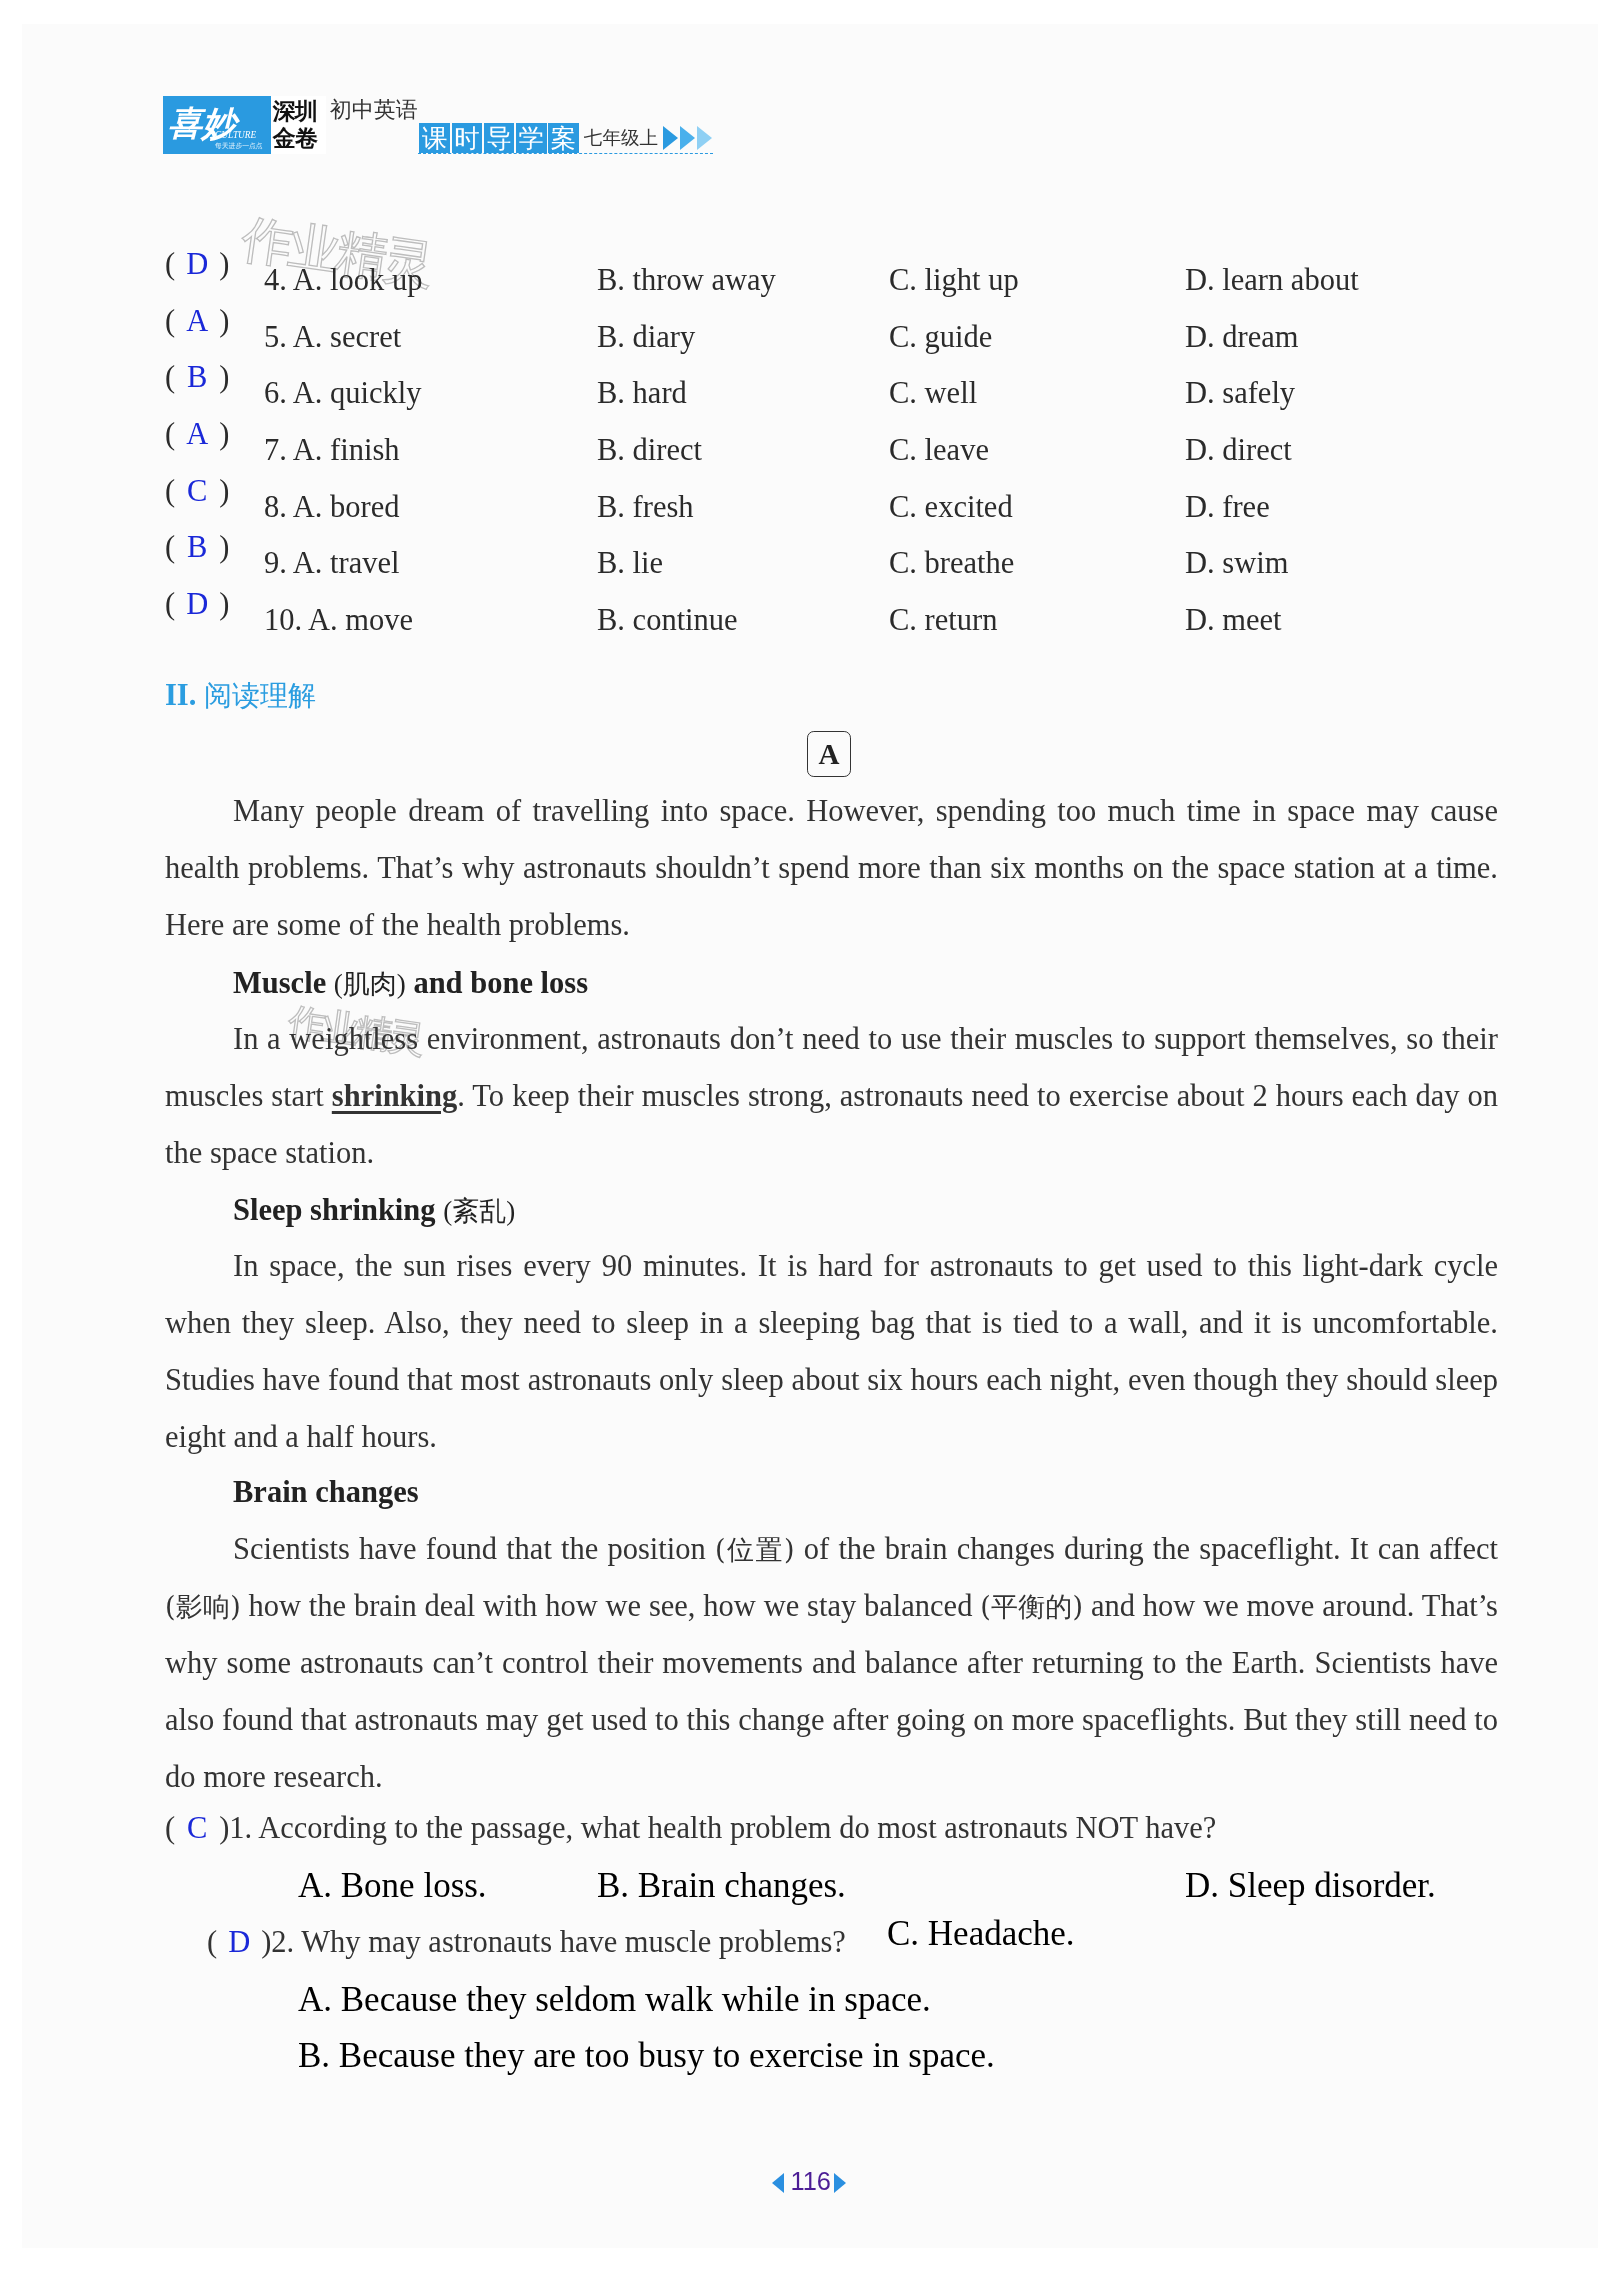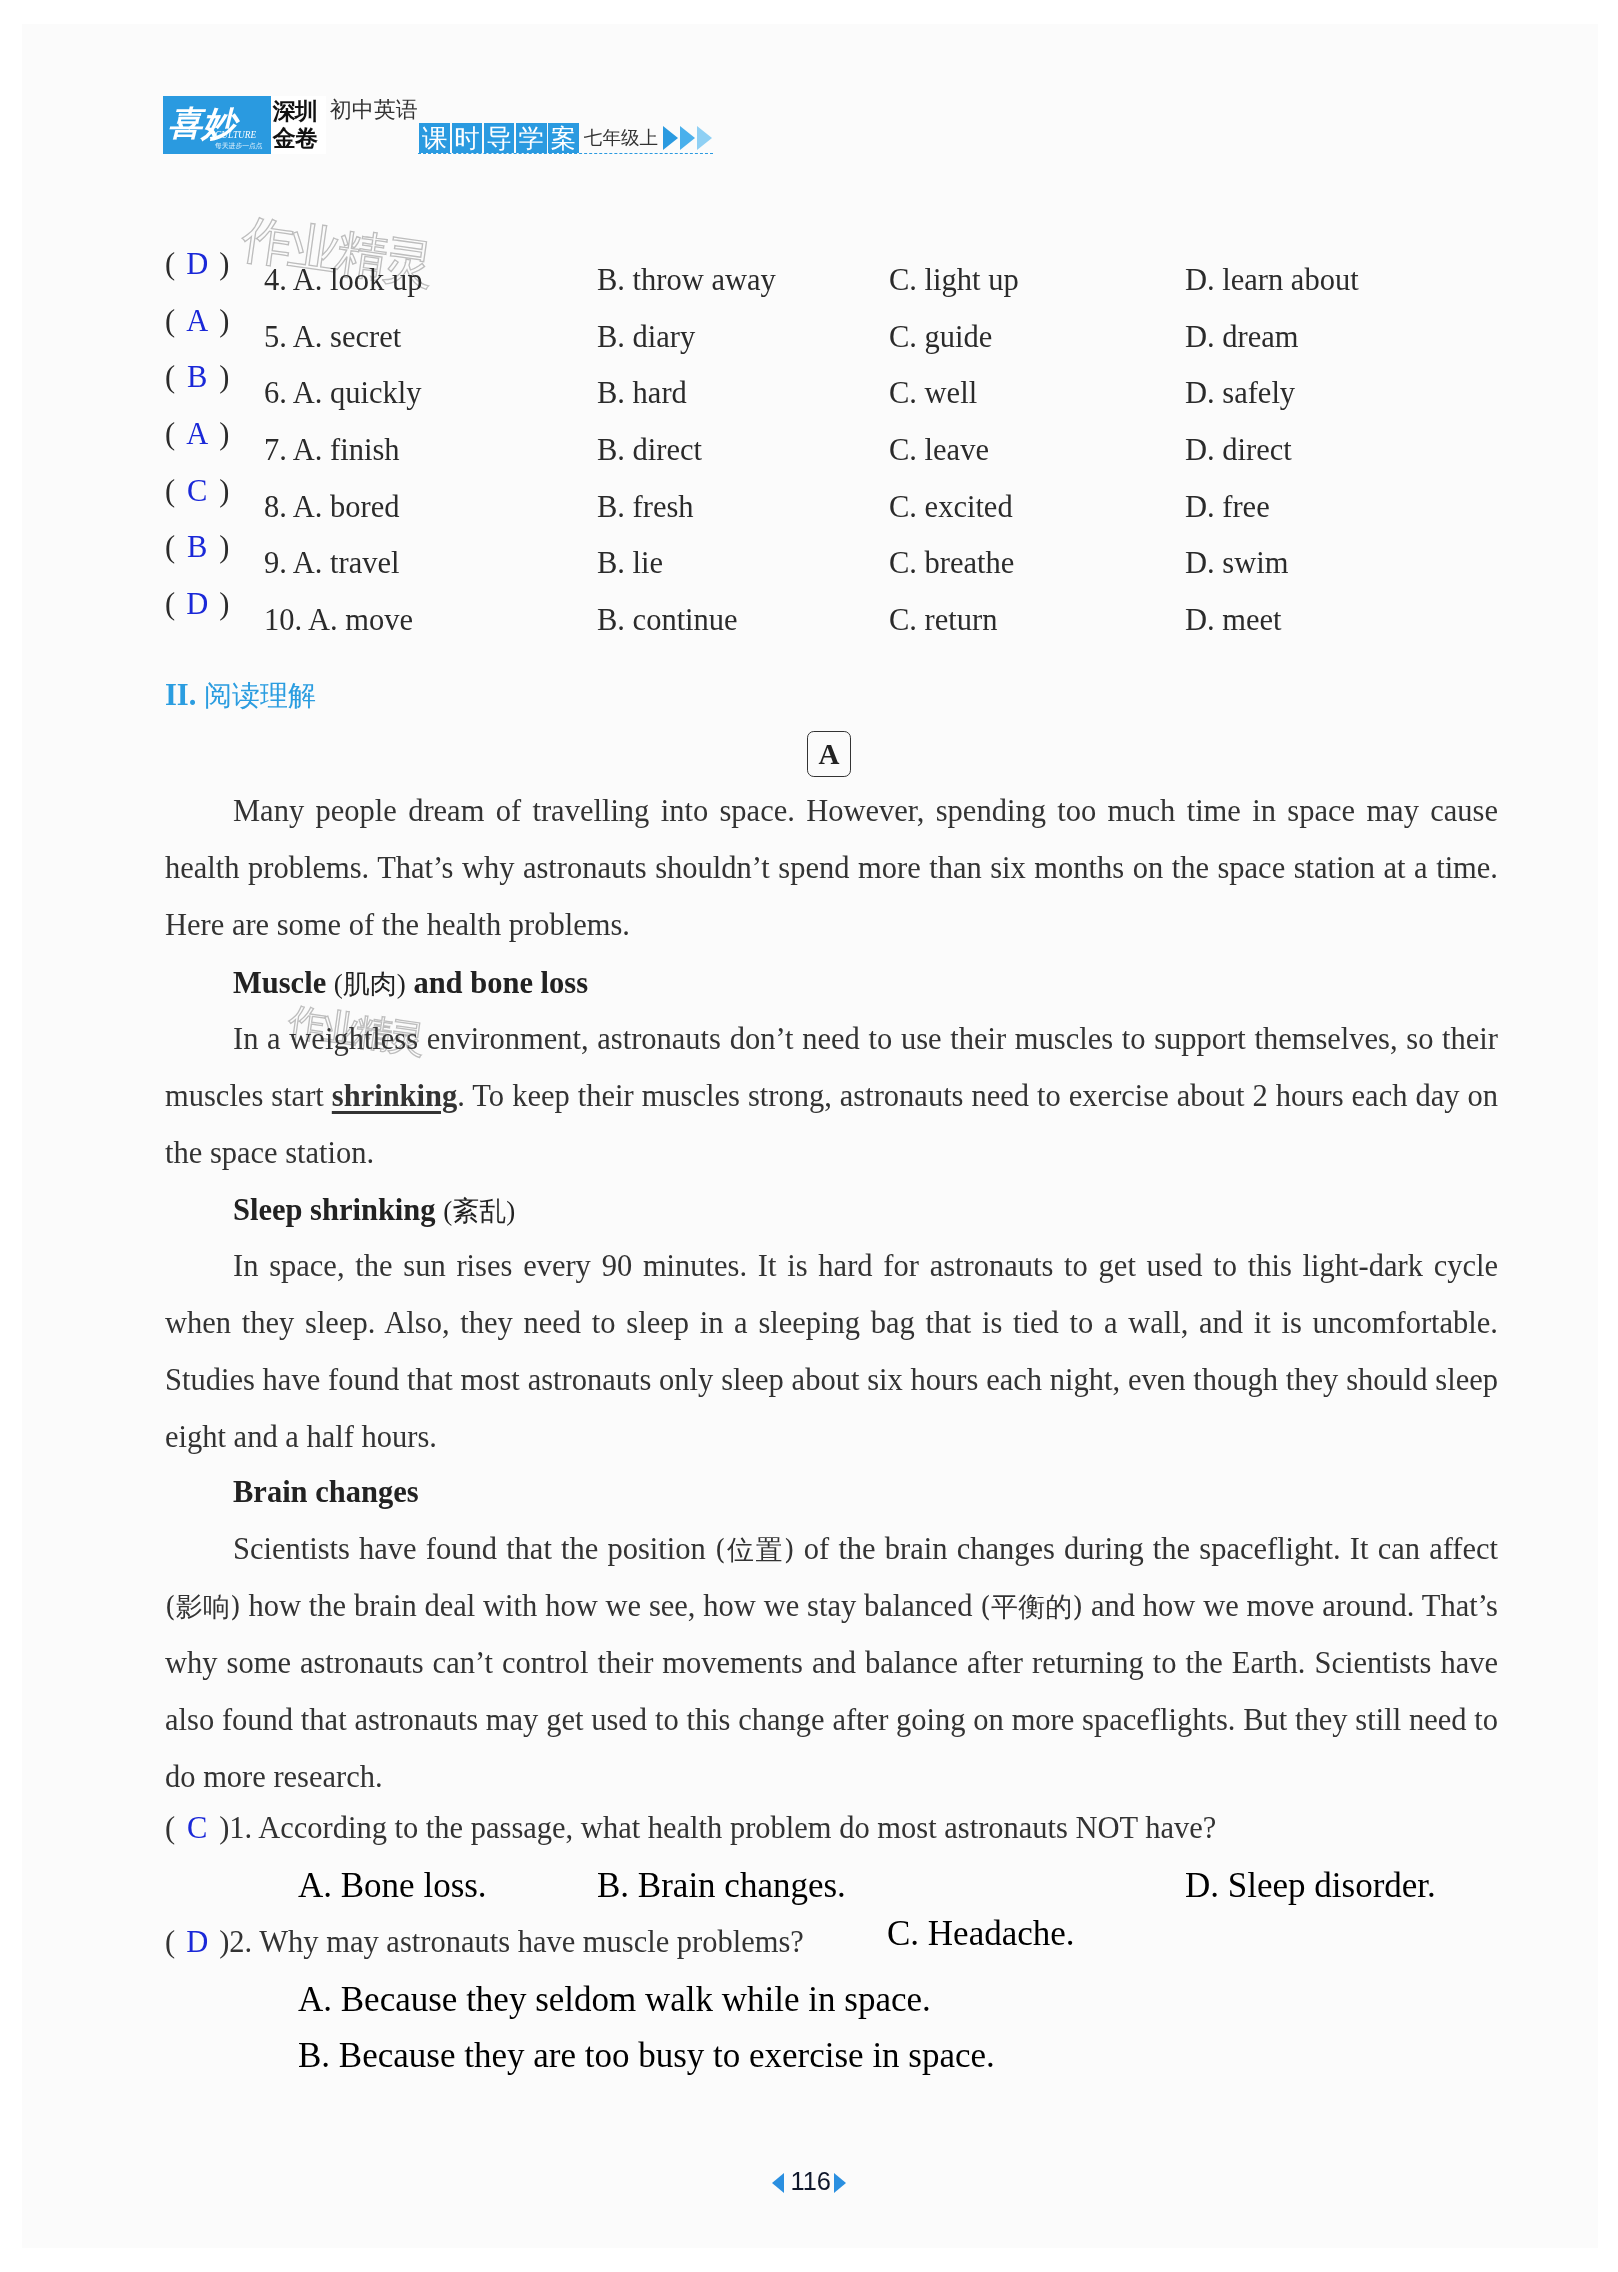--- a/index.html
+++ b/index.html
@@ -67,21 +67,21 @@
   }
   .para { position: absolute; left: 0; width: 1333px; font-size: 30.5px; line-height: 57px; text-align: justify; color: #333; }
   .indent { text-indent: 68px; }
   .subhead { position: absolute; left: 68px; font-size: 30.5px; font-weight: bold; color: #222; line-height: 57px; }
   .subhead .cn { font-weight: normal; font-family: Liberation Serif, serif; font-size: 27px; }
   .cnin { font-family: "DejaVu Serif", serif; font-size: 27px; }
   .ul-bold { font-weight: bold; text-decoration: underline; text-decoration-thickness: 2.5px; text-underline-offset: 5.1px; }
   .q-row { position: absolute; left: 0; height: 47px; line-height: 47px; white-space: nowrap; color: #333; }
   .choice { position: absolute; white-space: nowrap; color: #000000; font-size: 35px; line-height: 47px; }
 
-  .pager { position: absolute; left: 0; width: 1618px; top: 2167px; text-align: center; font-family: "Liberation Sans", sans-serif; font-size: 25.4px; color: #0f172a; }
+  .pager { position: absolute; left: 0; width: 1618px; top: 2167px; text-align: center; font-family: "Liberation Sans", sans-serif; font-size: 25.4px; color: #4c1d95; }
   .pager .tri-l, .pager .tri-r { display: inline-block; width: 0; height: 0; vertical-align: middle; border-top: 10.2px solid transparent; border-bottom: 10.2px solid transparent; }
   .pager .tri-l { border-right: 12px solid #2a8fe0; margin-right: 6.8px; }
   .pager .tri-r { border-left: 12px solid #2a8fe0; margin-left: 3.4px; }
 </style>
 </head>
 <body>
 
 <div class="page"></div>
 
 <div class="header">
@@ -197,21 +197,21 @@
   </p>
 
   <div class="q-row" style="top:1805px;">
     <span class="paren">(</span><span class="ans">C</span><span class="paren">)</span><span>1. According to the passage, what health problem do most astronauts NOT have?</span>
   </div>
   <span class="choice" style="left:133px; top:1862px;">A. Bone loss.</span>
   <span class="choice" style="left:432px; top:1862px;">B. Brain changes.</span>
   <span class="choice" style="left:722px; top:1862px;margin-top:48px;">C. Headache.</span>
   <span class="choice" style="left:1020px; top:1862px;">D. Sleep disorder.</span>
 
-  <div class="q-row" style="top:1919px;">
+  <div class="q-row" style="top:1919px;margin-left:42px;">
     <span class="paren">(</span><span class="ans">D</span><span class="paren">)</span><span>2. Why may astronauts have muscle problems?</span>
   </div>
   <span class="choice" style="left:133px; top:1976px;">A. Because they seldom walk while in space.</span>
   <span class="choice" style="left:133px; top:2032px;">B. Because they are too busy to exercise in space.</span>
 </div>
 
 <div class="pager">
   <span class="tri-l"></span><span>116</span><span class="tri-r"></span>
 </div>
 

